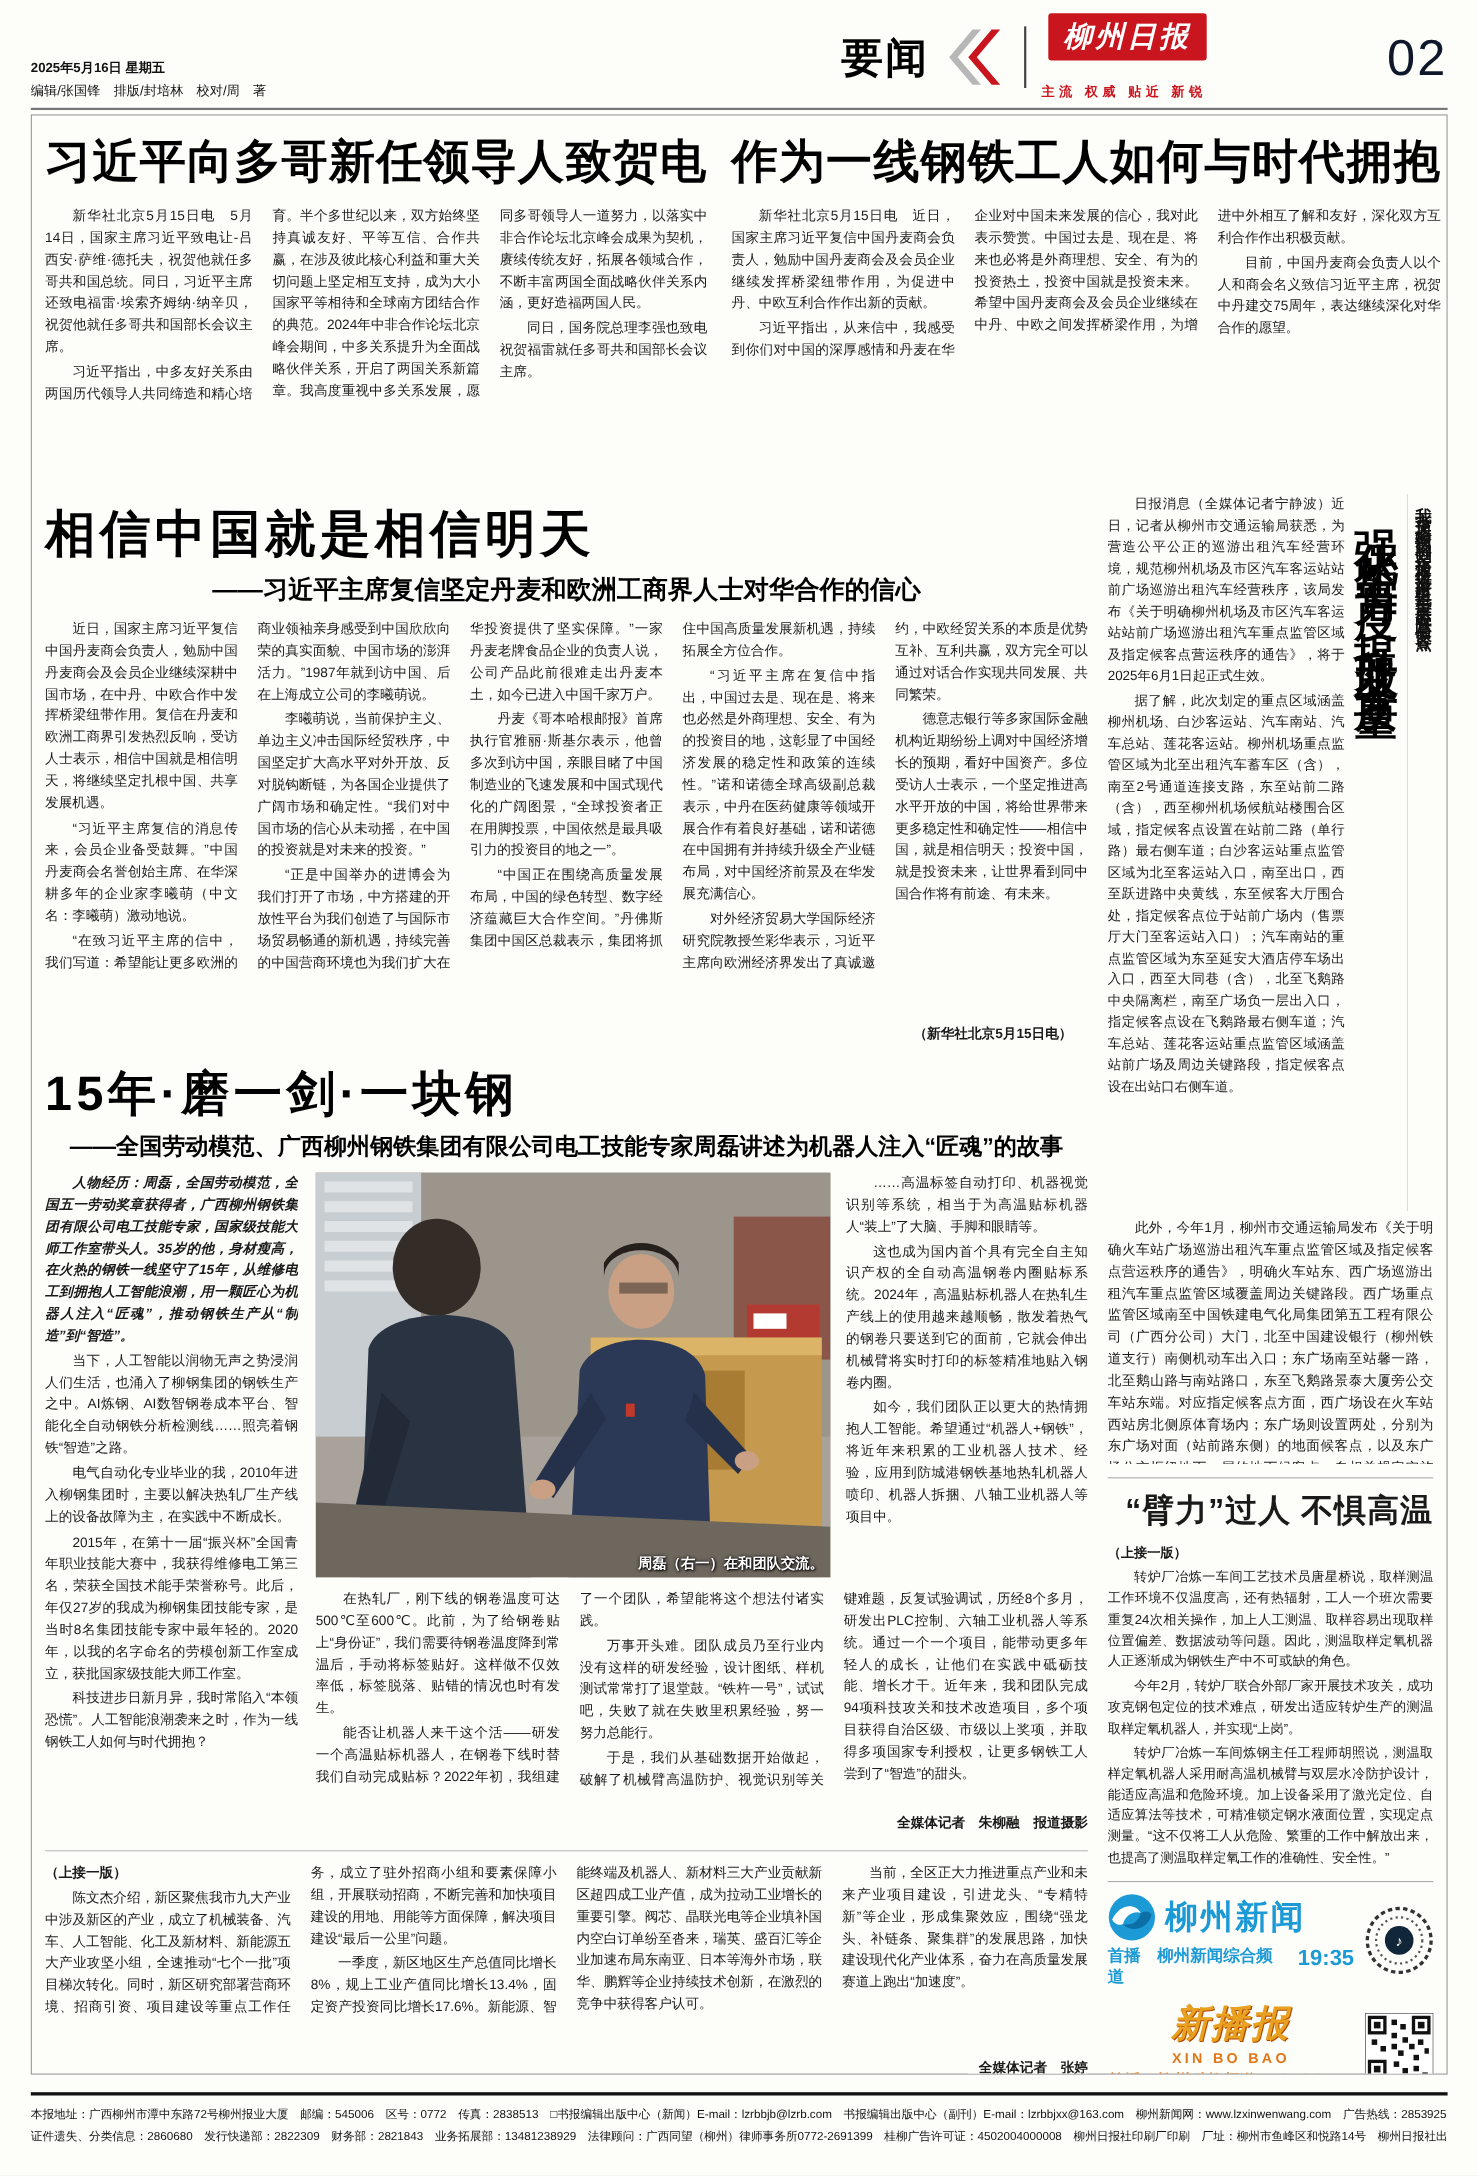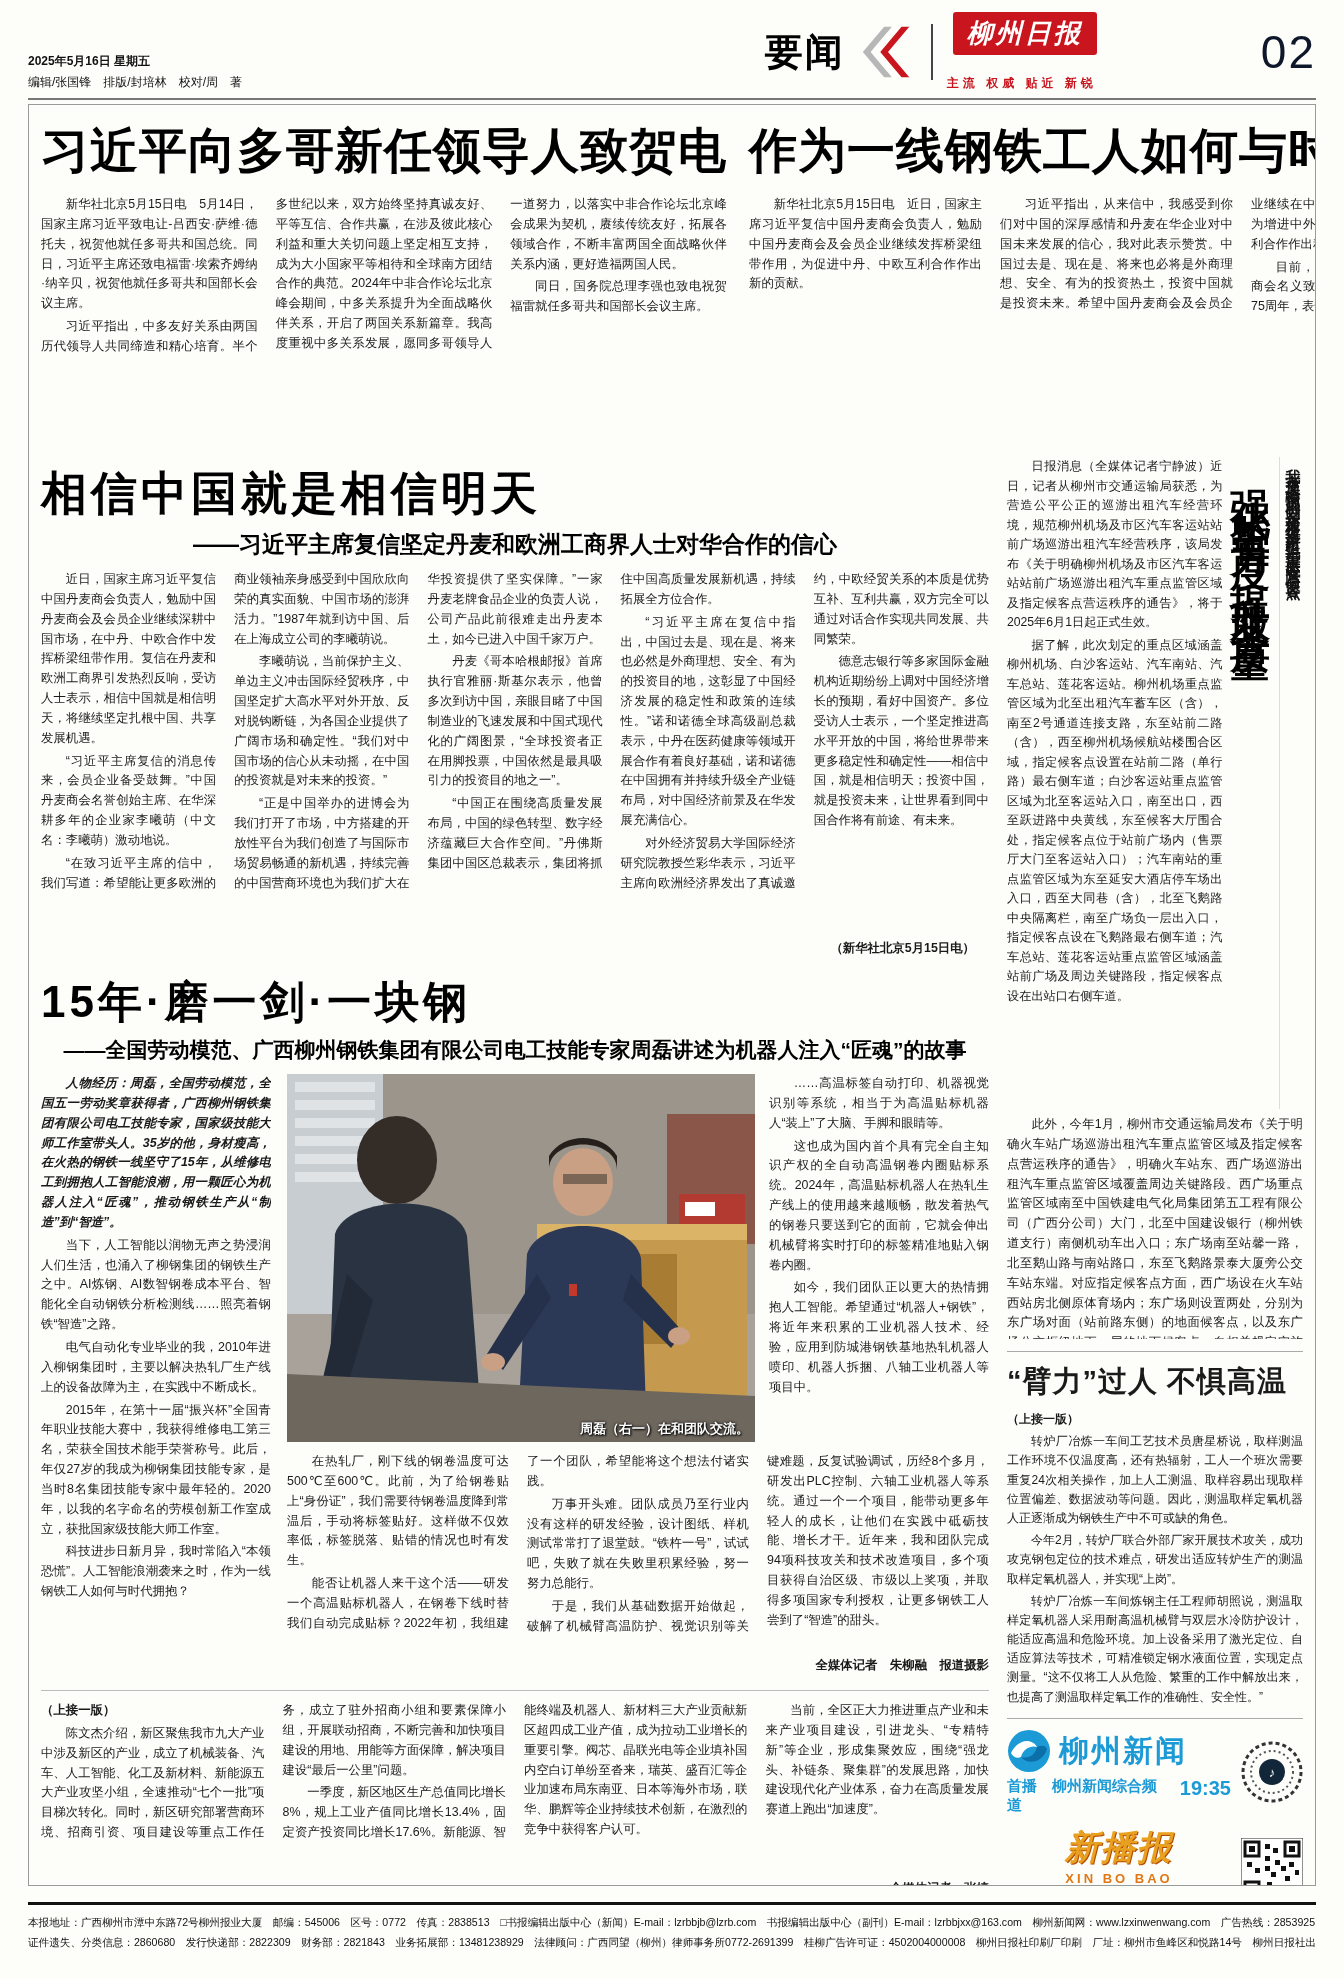--- a/index.html
+++ b/index.html
@@ -15,21 +15,21 @@
   .chev{width:58px;height:58px;}
   .hdr-vline{width:2px;height:56px;background:#444;}
   .masthead-box{display:flex;flex-direction:column;align-items:flex-end;gap:20px;}
   .masthead{background:#c9151e;color:#fff;font-weight:900;font-style:italic;font-size:26px;letter-spacing:3px;padding:4px 14px;border-radius:3px;font-family:"Liberation Serif","DejaVu Serif",serif;}
   .slogan{color:#c9151e;font-size:12px;font-weight:700;letter-spacing:4px;}
   .pageno{font-size:46px;color:#0f172a;font-weight:400;margin-left:150px;letter-spacing:2px;}
 
   
   .content{position:absolute;top:104px;left:28px;right:28px;bottom:92px;border:1px solid #9a9a9a;padding:10px 12px;box-sizing:border-box;overflow:hidden;}
 
-  .h-xl{font-size:48px;font-weight:900;letter-spacing:1px;text-align:center;margin:4px 0 12px 0;color:#000;white-space:nowrap;}
+  .h-xl{font-size:42px;font-weight:900;letter-spacing:1px;text-align:center;margin:4px 0 12px 0;color:#000;white-space:nowrap;}
   .h-mid{font-size:46px;font-weight:900;text-align:left;margin:6px 0 4px 0;color:#000;letter-spacing:4px;}
   .h-sub{font-size:23px;font-weight:700;text-align:center;margin:2px 0 10px 0;color:#000;}
   .para{margin:0 0 3px 0;text-indent:2em;font-size:12.4px;line-height:1.6;text-align:justify;}
   .cols{column-gap:18px;}
   .clip{overflow:hidden;}
 
   .top-row{display:flex;gap:22px;}
   .top-art{flex:1;}
   .top-body{height:248px;}
   .c3{columns:3;}
@@ -67,21 +67,21 @@
   .reg-top{display:flex;height:652px;gap:6px;}
   .reg-text{flex:1;}
   .reg-text .para{font-size:12.2px;}
   .reg-vert{display:flex;flex-direction:row;gap:6px;align-items:flex-start;}
   .v-head{writing-mode:vertical-rl;font-size:40px;font-weight:900;letter-spacing:12px;color:#000;line-height:1.1;}
   .v-kick{writing-mode:vertical-rl;font-size:15px;font-weight:700;letter-spacing:4px;color:#111;border-left:1px solid #ddd;padding-left:4px;line-height:1.3;}
   .reg-bottom{height:224px;margin-top:6px;}
   .side-div{border-top:1px solid #aaa;margin:12px 0 10px 0;}
 
   
-  .arm-head{font-size:29px;font-weight:900;text-align:left;letter-spacing:1px;margin:2px 0 8px 0;white-space:nowrap;}
+  .arm-head{font-size:29px;font-weight:900;text-align:right;letter-spacing:1px;margin:2px 0 8px 0;white-space:nowrap;}
   .arm-body{height:296px;}
   .arm-body .para{font-size:12px;}
 
   
   .promos{margin-top:10px;}
   .promo{display:flex;align-items:center;gap:10px;margin-bottom:10px;}
   .promo-main{flex:1;}
   .logo-lzxw{display:flex;align-items:center;gap:8px;}
   .logo-lzxw-text{color:#1c9ad6;font-size:30px;font-weight:900;letter-spacing:2px;}
   .sched{font-size:15px;font-weight:700;color:#1c9ad6;margin-top:4px;display:flex;gap:10px;}

